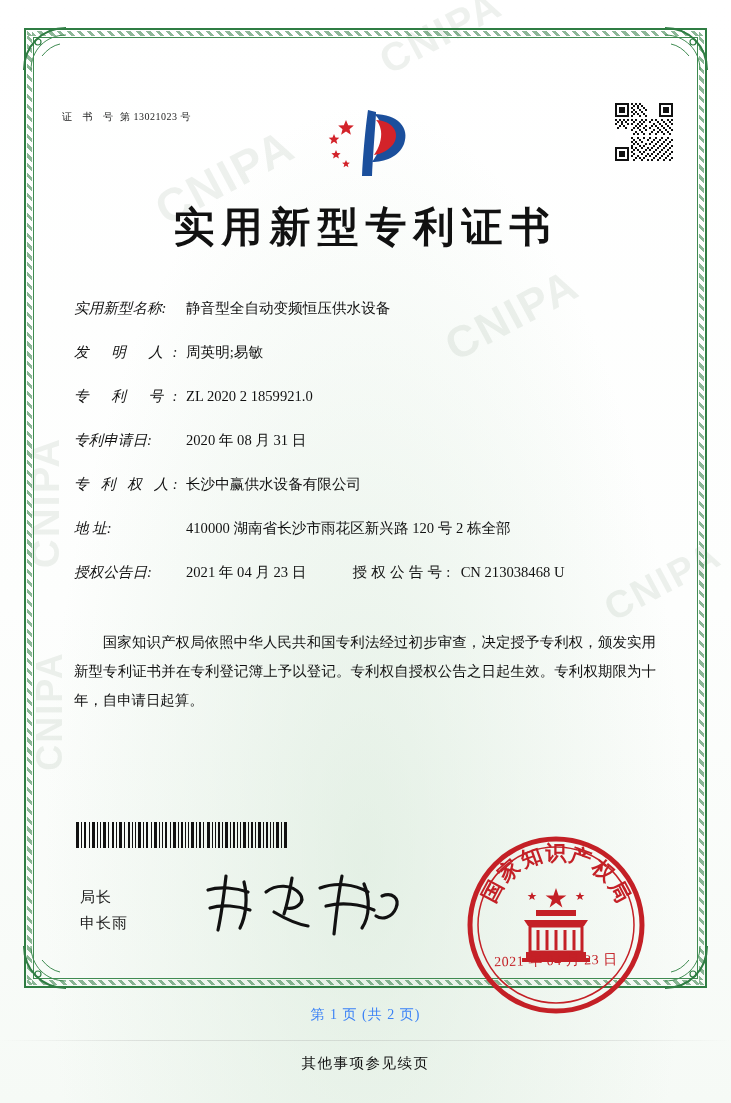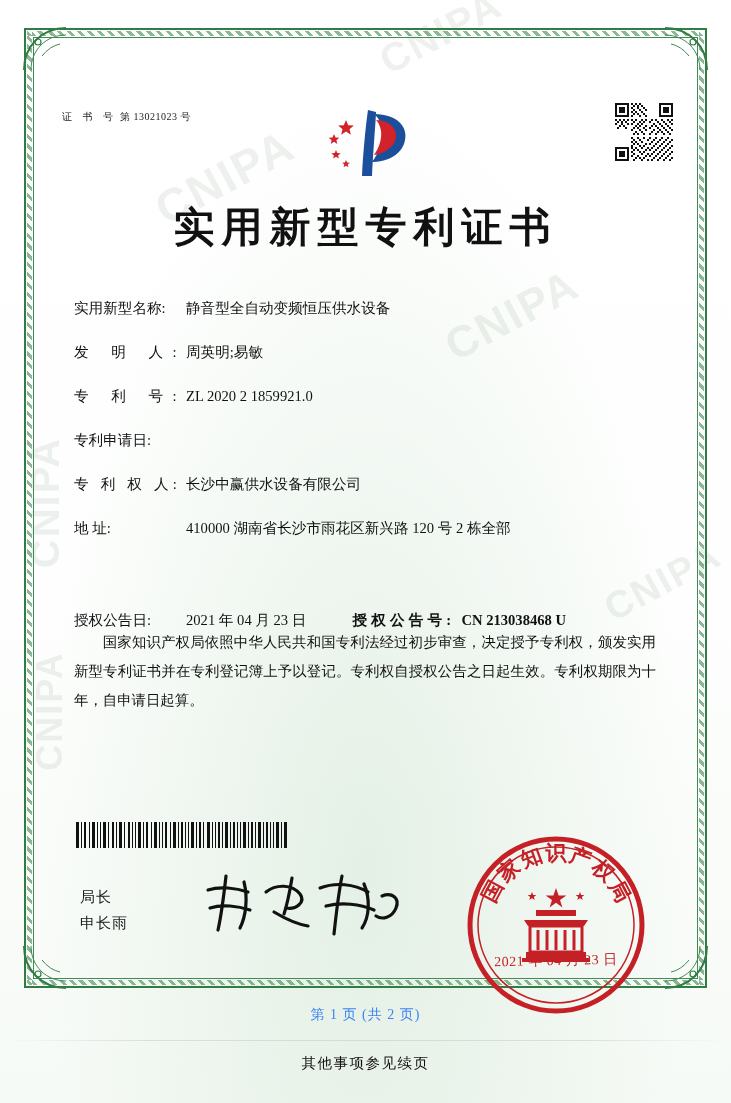--- a/index.html
+++ b/index.html
@@ -133,28 +133,29 @@
   .field {
     display: flex;
     align-items: baseline;
     margin-bottom: 26.5px;
     line-height: 1.2;
   }
   .field .k {
     width: 112px;
     flex: 0 0 112px;
     white-space: nowrap;
+    font-style: italic;
   }
   .field .k.sp1 { letter-spacing: 0px; }
   .field .k.sp2 { letter-spacing: 9.5px; }
   .field .k.sp3 { letter-spacing: 4.2px; }
   .field .v { flex: 1 1 auto; }
   .inline-row { display: flex; align-items: baseline; width: 100%; }
-  .inline-row .half { display:flex; align-items: flex-end; margin-top: 48px; }
-  .inline-row .half.second { margin-left: 46px; font-weight: bold; }
+  .inline-row .half { display:flex; align-items: flex-end; }
+  .inline-row .half.second { margin-left: 46px; }
   .inline-row .half .k2 { white-space: nowrap; letter-spacing: 4.2px; }
 
   
   .paras {
     position: absolute;
     left: 74px; top: 628px;
     width: 582px;
     font-size: 14.4px;
     line-height: 2.0;
     color: #111;
@@ -505,20 +506,21 @@
     <div class="field">
       <span class="k sp2">发 明 人:</span>
       <span class="v">周英明;易敏</span>
     </div>
     <div class="field">
       <span class="k sp2">专 利 号:</span>
       <span class="v">ZL 2020 2 1859921.0</span>
     </div>
     <div class="field">
       <span class="k sp1">专利申请日:</span>
+      <span class="v">2020 年 08 月 31 日</span>
     </div>
     <div class="field">
       <span class="k sp3">专 利 权 人:</span>
       <span class="v">长沙中赢供水设备有限公司</span>
     </div>
     <div class="field">
       <span class="k sp1">地           址:</span>
       <span class="v">410000 湖南省长沙市雨花区新兴路 120 号 2 栋全部</span>
     </div>
     <div class="field">

